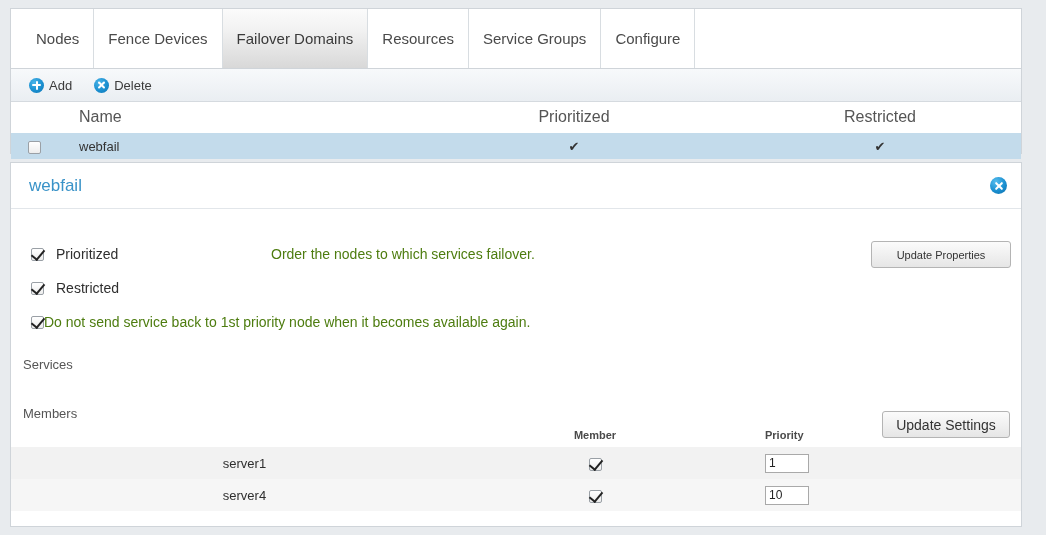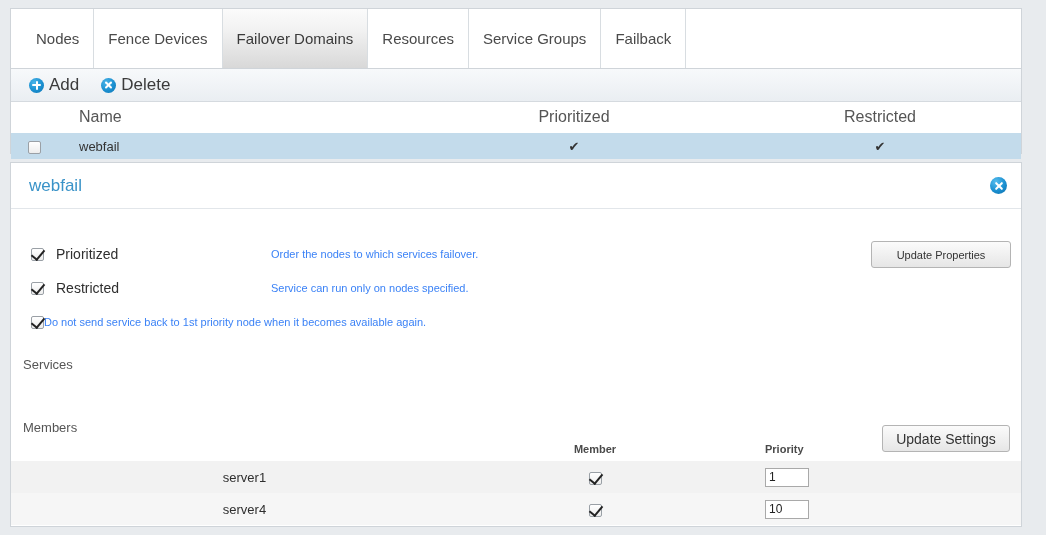--- a/index.html
+++ b/index.html
@@ -77,21 +77,21 @@
     display: flex;
     align-items: center;
     padding-left: 18px;
     box-sizing: border-box;
   }
   .tool-btn {
     display: flex;
     align-items: center;
     gap: 5px;
     margin-right: 22px;
-    font-size: 17px;
+    font-size: 13px;
     color: #3b3b3b;
     cursor: pointer;
   }
   .circ-icon {
     width: 15px;
     height: 15px;
     border-radius: 50%;
     background: radial-gradient(circle at 35% 30%, #4ab4e8 0%, #1a8fd0 55%, #1076b4 100%);
     position: relative;
     flex: none;
@@ -218,22 +218,22 @@
     height: 34px;
     padding-left: 20px;
   }
   .opt-label {
     font-size: 14px;
     color: #2f2f2f;
     margin-left: 12px;
     width: 215px;
   }
   .opt-desc {
-    font-size: 11px;
-    color: #3b82f6;
+    font-size: 14px;
+    color: #4d7c0f;
   }
 
   .btn {
     font-family: "Liberation Sans", sans-serif;
     background: linear-gradient(to bottom, #fbfbfb 0%, #e6e6e6 100%);
     border: 1px solid #b4b4b4;
     border-radius: 3px;
     color: #333;
     cursor: pointer;
     box-sizing: border-box;
@@ -246,21 +246,21 @@
     height: 27px;
     font-size: 11px;
   }
 
   .section-label {
     font-size: 13px;
     color: #555;
     padding-left: 12px;
   }
   .services-label { margin-top: 18px; }
-  .members-label  { margin-top: 48px; }
+  .members-label  { margin-top: 34px; }
 
   .members-wrap {
     position: relative;
     margin-top: 4px;
   }
   .btn-update-settings {
     position: absolute;
     right: 11px;
     top: -14px;
     width: 128px;
@@ -315,21 +315,21 @@
       <div class="tab active">
         <span>Failover Domains</span>
       </div>
       <div class="tab">
         <span>Resources</span>
       </div>
       <div class="tab">
         <span>Service Groups</span>
       </div>
       <div class="tab">
-        <span>Failback</span>
+        <span>Configure</span>
       </div>
     </div>
   </div>
 
   <div class="panel list-panel">
 
     <div class="toolbar">
       <div class="tool-btn">
         <span class="circ-icon icon-plus"></span>
         <span>Add</span>
@@ -373,21 +373,20 @@
 
       <div class="opt-row">
         <span class="cb checked"></span>
         <span class="opt-label">Prioritized</span>
         <span class="opt-desc">Order the nodes to which services failover.</span>
       </div>
 
       <div class="opt-row">
         <span class="cb checked"></span>
         <span class="opt-label">Restricted</span>
-        <span class="opt-desc">Service can run only on nodes specified.</span>
       </div>
 
       <div class="opt-row">
         <span class="cb checked"></span>
         <span class="opt-desc">Do not send service back to 1st priority node when it becomes available again.</span>
       </div>
 
       <button class="btn btn-update-props">Update Properties</button>
     </div>
 

